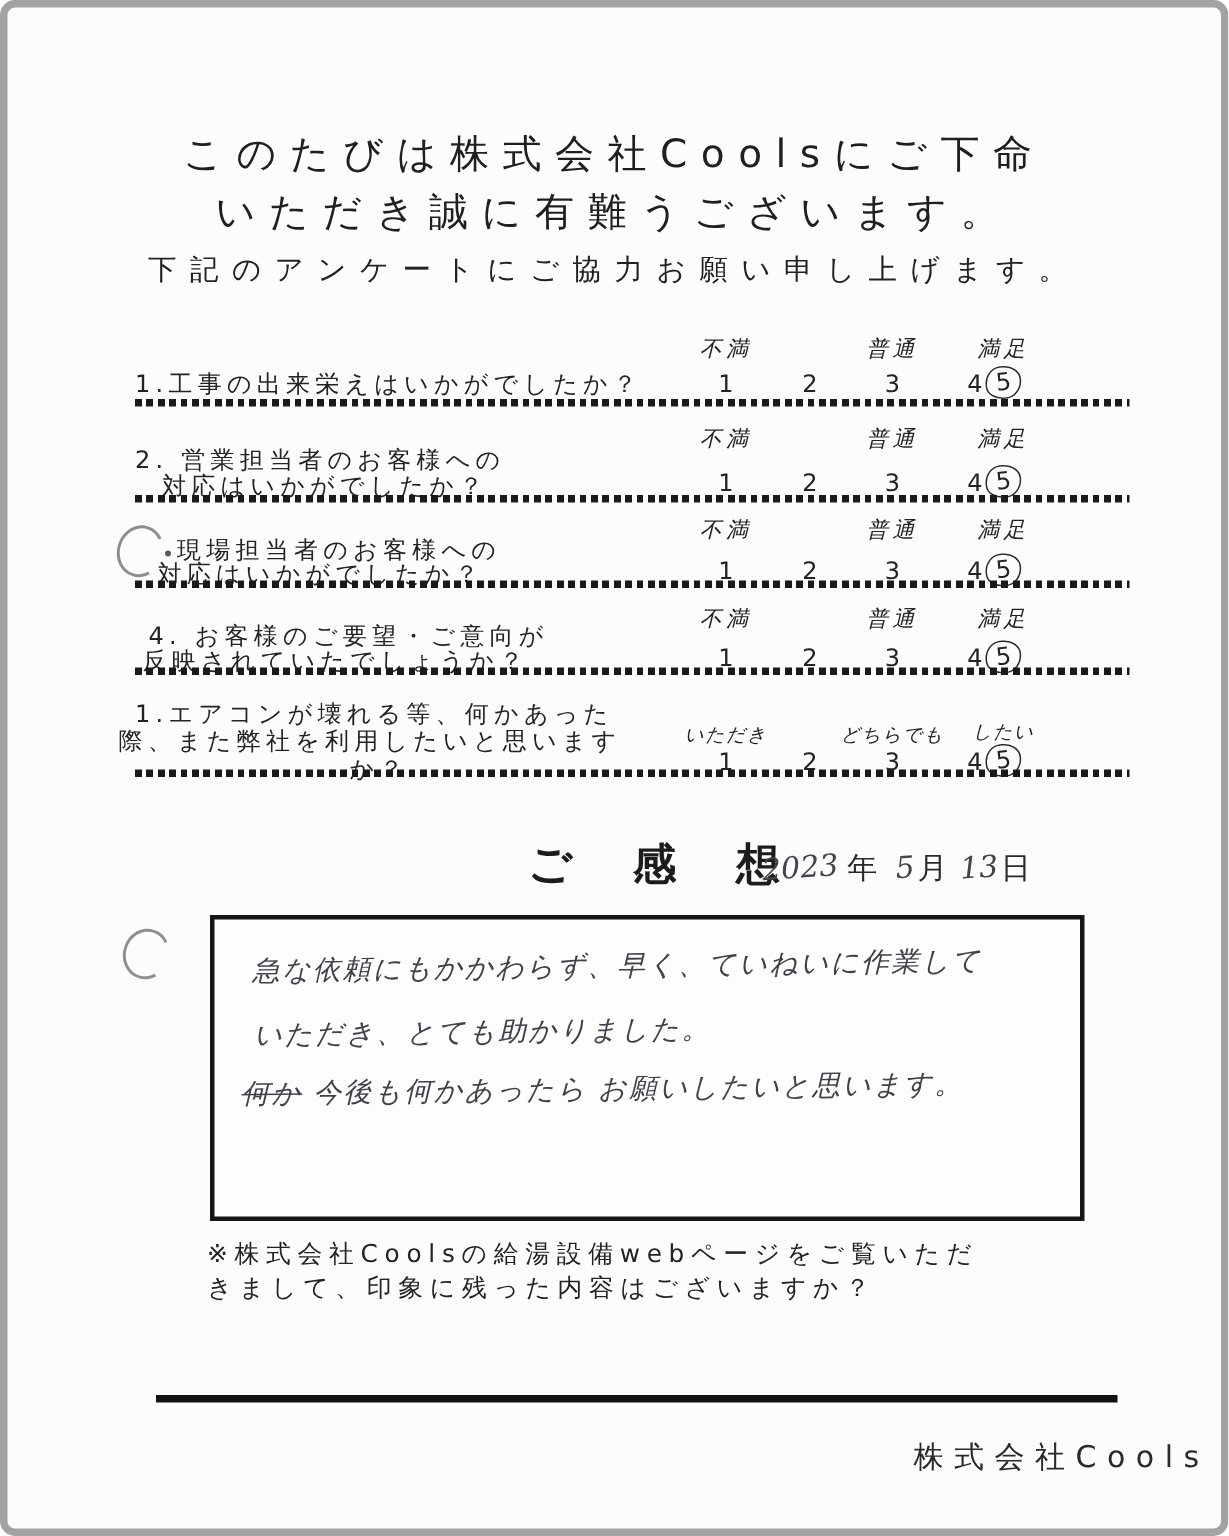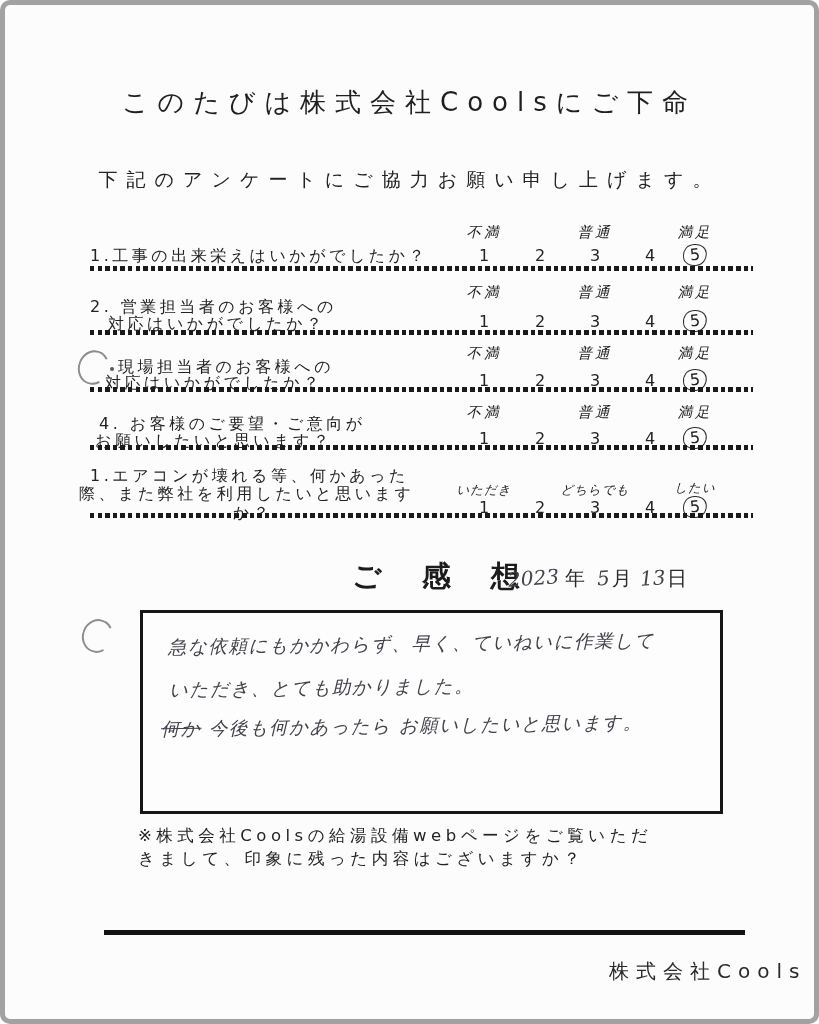--- a/index.html
+++ b/index.html
@@ -14,21 +14,21 @@
     font-family:"DejaVu Sans", sans-serif;
     color:#262626;
   }
   
   .title-line{position:absolute;left:0;width:100%;text-align:center;
     font-size:26px;font-weight:500;letter-spacing:9px;color:#1f1f1f;white-space:nowrap;}
   .subtitle{position:absolute;left:0;width:100%;text-align:center;
     font-size:19px;font-weight:500;letter-spacing:9px;color:#222;white-space:nowrap;}
   
   .q{position:absolute;left:0;width:100%;}
-  .c1{left:479px;}.c2{left:535px;}.c3{left:590px;}.c4{left:645px;}.c5{left:690px;}
+  .c1{left:479px;}.c2{left:535px;}.c3{left:590px;}.c4{left:645px;}.c5{left:664px;}
   .slab{position:absolute;top:0;transform:translateX(-50%);
     font-size:14.5px;letter-spacing:3px;white-space:nowrap;color:#232323;font-style:italic;}
   .slab.small{font-size:12.5px;letter-spacing:1px;}
   .qt{position:absolute;font-size:16px;letter-spacing:3.5px;white-space:nowrap;color:#232323;}
   .num{position:absolute;transform:translateX(-50%);font-size:16px;color:#232323;}
   .sel{display:inline-block;border:1.6px solid #2d2d2d;
     border-radius:48% 52% 50% 55%/58% 48% 60% 45%;
     padding:0 6px 1px 6px;transform:rotate(-6deg);}
   .dots{position:absolute;left:85px;width:663px;height:5px;
     background:repeating-linear-gradient(to right,#1a1a1a 0 4.5px,transparent 4.5px 7.6px);}
@@ -55,20 +55,21 @@
   .rule{position:absolute;left:99px;top:925px;width:641px;height:5px;background:#131313;}
   .company{position:absolute;left:604px;top:953px;font-size:20px;letter-spacing:7px;
     color:#2a2a2a;white-space:nowrap;}
 </style>
 </head>
 <body>
 
 <div class="page">
 
   <div class="title-line" style="top:80px">このたびは株式会社Coolsにご下命</div>
+  <div class="title-line" style="top:119px">いただき誠に有難うございます。</div>
   <div class="subtitle" style="top:162px">下記のアンケートにご協力お願い申し上げます。</div>
 
   <div class="q" style="top:218px">
     <span class="slab c1">不満</span>
     <span class="slab c3">普通</span>
     <span class="slab c5">満足</span>
     <div class="qt" style="left:85px;top:23px">1.工事の出来栄えはいかがでしたか？</div>
     <span class="num c1" style="top:23px">1</span>
     <span class="num c2" style="top:23px">2</span>
     <span class="num c3" style="top:23px">3</span>
@@ -105,21 +106,21 @@
     <div class="dots" style="top:43px"></div>
   </div>
   <div class="punch" style="left:73px;top:345px;width:27px;height:31px"></div>
   <div class="punch-dot" style="left:105px;top:362px"></div>
 
   <div class="q" style="top:398px">
     <span class="slab c1">不満</span>
     <span class="slab c3">普通</span>
     <span class="slab c5">満足</span>
     <div class="qt" style="left:94px;top:11px">4. お客様のご要望・ご意向が</div>
-    <div class="qt" style="left:90px;top:28px">お願いしたいと思います？</div>
+    <div class="qt" style="left:90px;top:28px">反映されていたでしょうか？</div>
     <span class="num c1" style="top:26px">1</span>
     <span class="num c2" style="top:26px">2</span>
     <span class="num c3" style="top:26px">3</span>
     <span class="num c4" style="top:26px">4</span>
     <span class="num c5" style="top:24px"><span class="sel">5</span></span>
     <div class="dots" style="top:42px"></div>
   </div>
 
   <div class="q" style="top:452px">
     <div class="qt" style="left:85px;top:9px">1.エアコンが壊れる等、何かあった</div>

